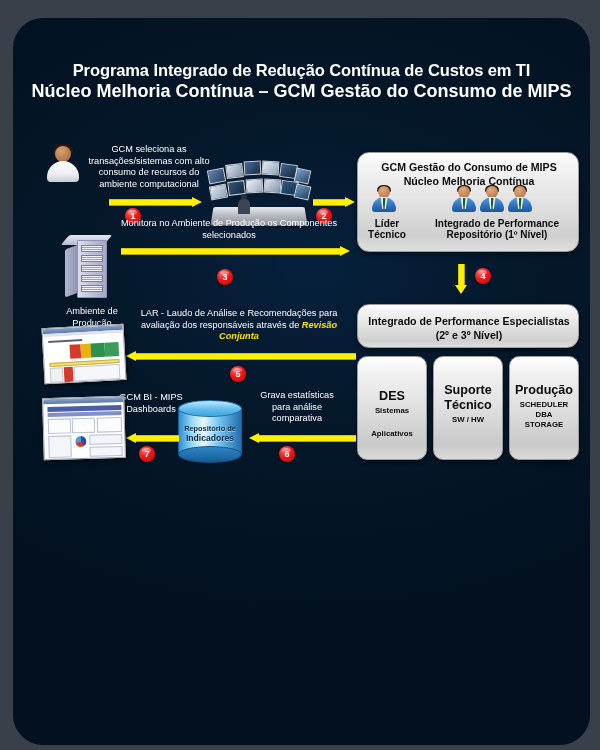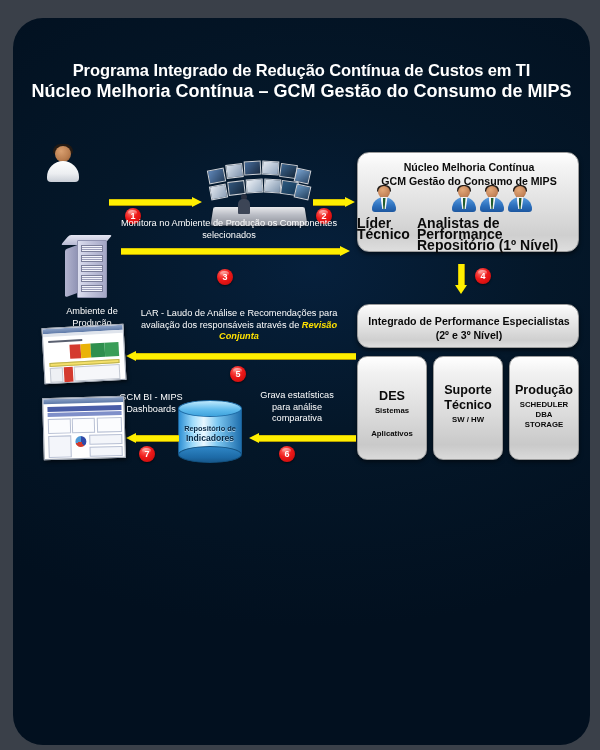--- a/index.html
+++ b/index.html
@@ -230,24 +230,24 @@
   .person-casual .body {
     position: absolute; left: 1px; top: 17px;
     width: 32px; height: 21px;
     border-radius: 16px 16px 4px 4px;
     background: linear-gradient(180deg, #ffffff 0%, #eceef1 60%, #c9ced6 100%);
   }
 
   .person-label {
     position: absolute;
     color: #0a0a0a;
-    font-size: 14px;
+    font-size: 10px;
     font-weight: bold;
     line-height: 11px;
-    text-align: left;
+    text-align: center;
   }
   #label-lider { left: 344px; top: 200px; width: 60px; }
   #label-analistas { left: 404px; top: 200px; width: 160px; }
 
   #esp-panel { left: 344px; top: 286px; width: 222px; height: 44px; }
   #esp-title {
     position: absolute; left: 0; top: 9px; width: 222px;
     font-size: 10.6px; line-height: 14px;
   }
 
@@ -406,20 +406,21 @@
       <div id="title-sub">Núcleo Melhoria Contínua – GCM Gestão do Consumo de MIPS</div>
     </div>
 
 
     <div class="person-casual" style="left:33px; top:126px; position:absolute;">
       <span class="hair"></span>
       <span class="head"></span>
       <span class="body"></span>
     </div>
 
+    <div class="dgm-text" style="left:72px; top:126px; width:128px;">GCM seleciona as transações/sistemas com alto consumo de recursos do ambiente computacional</div>
 
     <div class="arrow-h right" style="left:96px; top:179px; width:93px;">
       <span class="shaft"></span>
       <span class="head"></span>
     </div>
     <div class="badge" style="left:112px; top:190px;">1</div>
 
     <div id="monitor-wall">
       <div id="mw-desk"></div>
       <div id="mw-screens">
@@ -445,22 +446,22 @@
     </div>
 
     <div class="arrow-h right" style="left:300px; top:179px; width:42px;">
       <span class="shaft"></span>
       <span class="head"></span>
     </div>
     <div class="badge" style="left:303px; top:190px;">2</div>
 
     <div class="panel" id="nucleo-panel">
       <div class="panel-title" id="nucleo-title">
+        <div>GCM Gestão do Consumo de MIPS</div>
         <div>Núcleo Melhoria Contínua</div>
-        <div>GCM Gestão do Consumo de MIPS</div>
       </div>
     </div>
 
     <div class="people-row" id="people-lider">
       <span class="person-biz">
         <span class="hair"></span>
         <span class="head"></span>
         <span class="body"></span>
         <span class="shirt"></span>
         <span class="tie"></span>
@@ -488,21 +489,21 @@
       </span>
       <span class="person-biz">
         <span class="hair"></span>
         <span class="head"></span>
         <span class="body"></span>
         <span class="shirt"></span>
         <span class="tie"></span>
       </span>
     </div>
     <div class="person-label" id="label-analistas">
-      <div>Analistas de Performance</div>
+      <div>Integrado de Performance</div>
       <div>Repositório (1º Nível)</div>
     </div>
 
     <div class="dgm-text" style="left:104px; top:200px; width:224px;">Monitora no Ambiente de Produção os Componentes selecionados</div>
 
     <div class="arrow-h right" style="left:108px; top:228px; width:229px;">
       <span class="shaft"></span>
       <span class="head"></span>
     </div>
     <div class="badge" style="left:204px; top:251px;">3</div>

